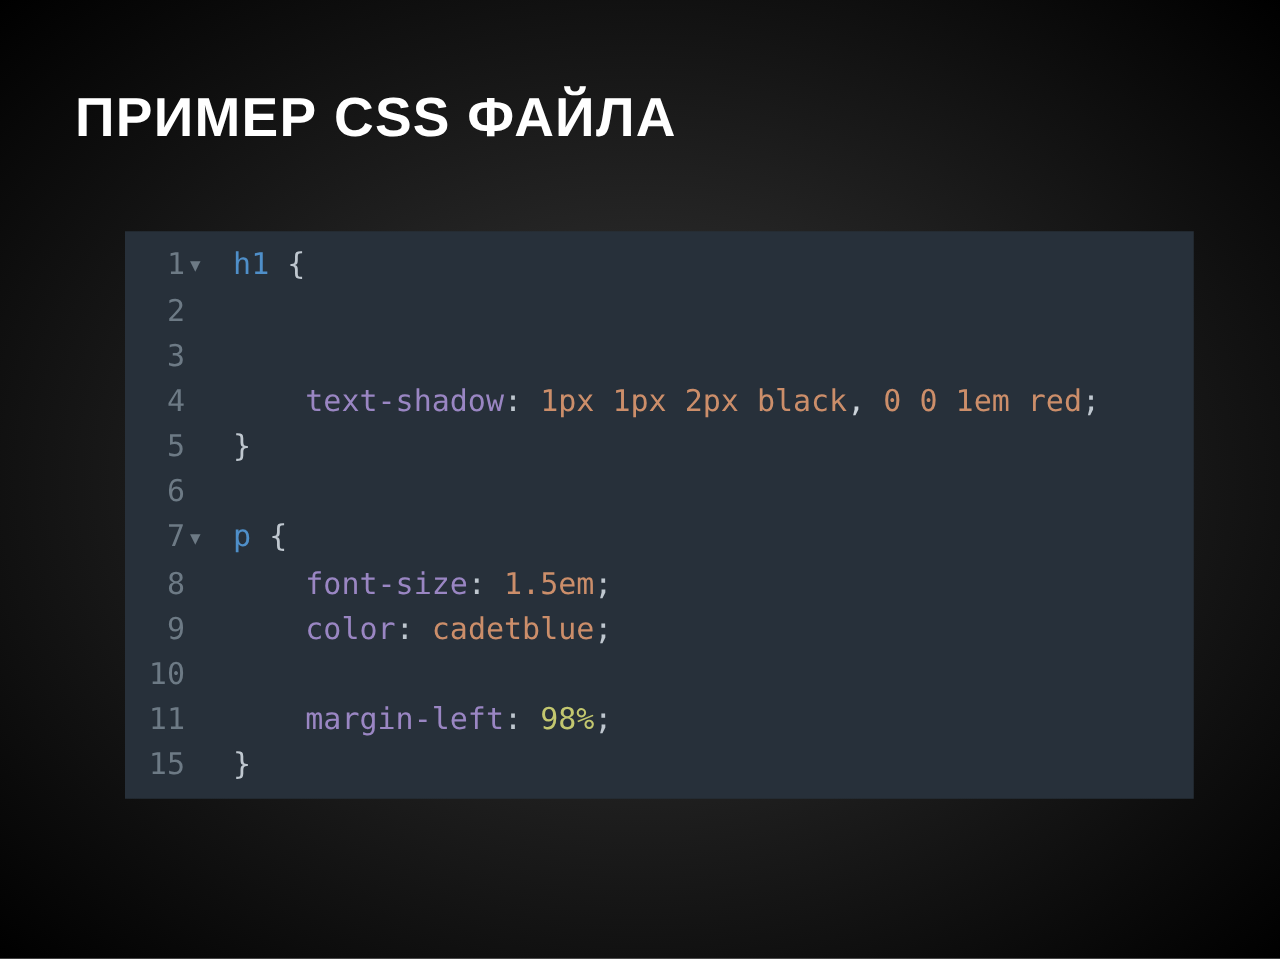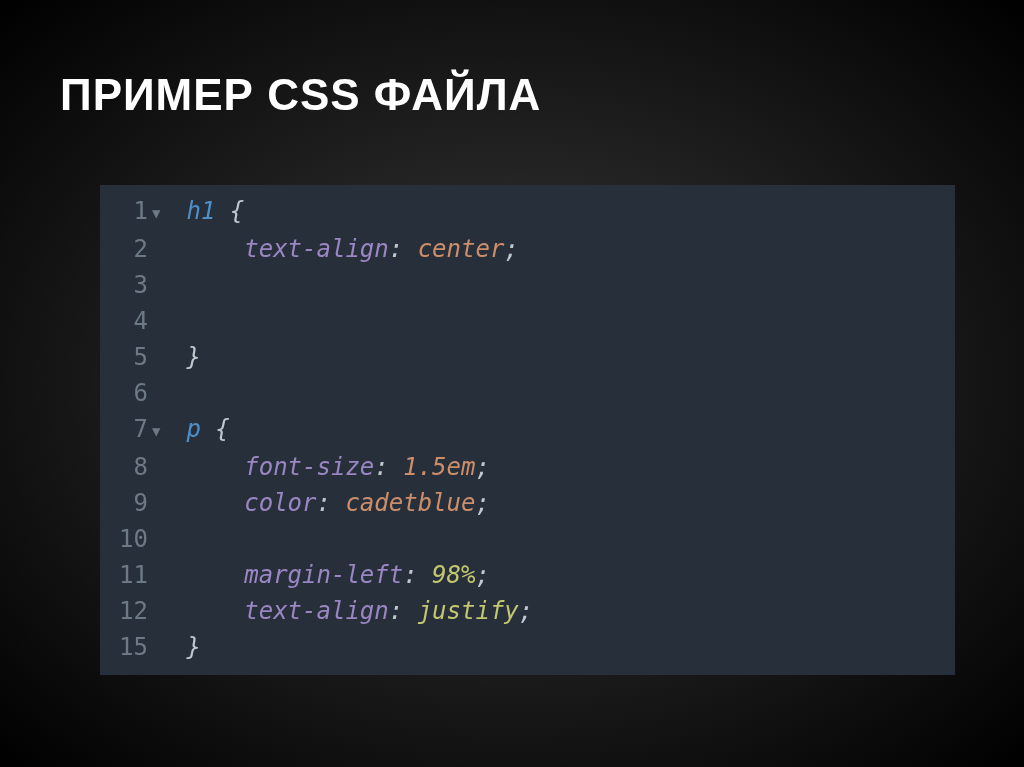--- a/index.html
+++ b/index.html
@@ -48,45 +48,43 @@
     width: 18px;
     color: #6d7a85;
     font-size: 14px;
     line-height: 36px;
     text-align: left;
     padding-top: 2px;
     user-select: none;
   }
   .code {
     padding-left: 2px;
-    font-style: italic;
   }
   .c-selector { color: #4f8fc9; }
   .c-brace    { color: #bfc7cf; }
   .c-prop     { color: #9a86c3; }
   .c-colon    { color: #bfc7cf; }
   .c-value    { color: #cc8e6a; }
   .c-value2   { color: #c3c76f; } 
   .c-number   { color: #3eb489; }
   .c-punct    { color: #bfc7cf; }
   .c-white    { color: #ccd3da; }
 </style>
 </head>
 <body>
 
 <div class="slide">
   <div class="title">ПРИМЕР CSS ФАЙЛА</div>
   <div class="codebox" id="codebox">
       <div class="codeline"><span class="ln">1</span><span class="fold">▼</span><span class="code"><span> </span><span class="c-selector">h1</span><span> </span><span class="c-brace">{</span></span></div>
-      <div class="codeline"><span class="ln">2</span><span class="fold"></span><span class="code"><span>     </span><span class="c-prop">text-align</span><span class="c-colon">: </span><span class="c-value">center</span><span class="c-punct">;</span></span></div>
+      <div class="codeline"><span class="ln">2</span><span class="fold"></span></div>
       <div class="codeline"><span class="ln">3</span><span class="fold"></span></div>
-      <div class="codeline"><span class="ln">4</span><span class="fold"></span></div>
+      <div class="codeline"><span class="ln">4</span><span class="fold"></span><span class="code"><span>     </span><span class="c-prop">text-shadow</span><span class="c-colon">: </span><span class="c-value">1px 1px 2px black</span><span class="c-white">, </span><span class="c-value">0 0 1em red</span><span class="c-punct">;</span></span></div>
       <div class="codeline"><span class="ln">5</span><span class="fold"></span><span class="code"><span> </span><span class="c-brace">}</span></span></div>
       <div class="codeline"><span class="ln">6</span><span class="fold"></span><span class="code"><span> </span></span></div>
       <div class="codeline"><span class="ln">7</span><span class="fold">▼</span><span class="code"><span> </span><span class="c-selector">p</span><span> </span><span class="c-brace">{</span></span></div>
       <div class="codeline"><span class="ln">8</span><span class="fold"></span><span class="code"><span>     </span><span class="c-prop">font-size</span><span class="c-colon">: </span><span class="c-value">1.5em</span><span class="c-punct">;</span></span></div>
       <div class="codeline"><span class="ln">9</span><span class="fold"></span><span class="code"><span>     </span><span class="c-prop">color</span><span class="c-colon">: </span><span class="c-value">cadetblue</span><span class="c-punct">;</span></span></div>
       <div class="codeline"><span class="ln">10</span><span class="fold"></span></div>
       <div class="codeline"><span class="ln">11</span><span class="fold"></span><span class="code"><span>     </span><span class="c-prop">margin-left</span><span class="c-colon">: </span><span class="c-value2">98%</span><span class="c-punct">;</span></span></div>
-      <div class="codeline"><span class="ln">12</span><span class="fold"></span><span class="code"><span>     </span><span class="c-prop">text-align</span><span class="c-colon">: </span><span class="c-value2">justify</span><span class="c-punct">;</span></span></div>
       <div class="codeline"><span class="ln">15</span><span class="fold"></span><span class="code"><span> </span><span class="c-brace">}</span></span></div>
     </div>
 </div>
 
 </body></html>

